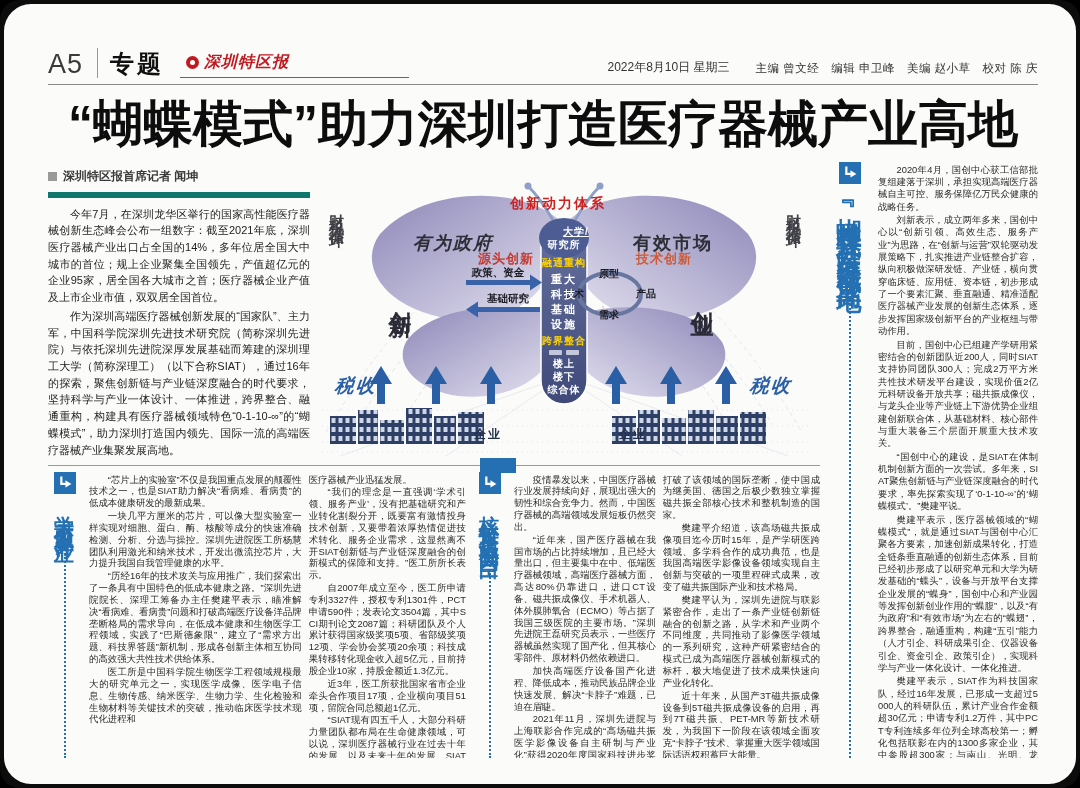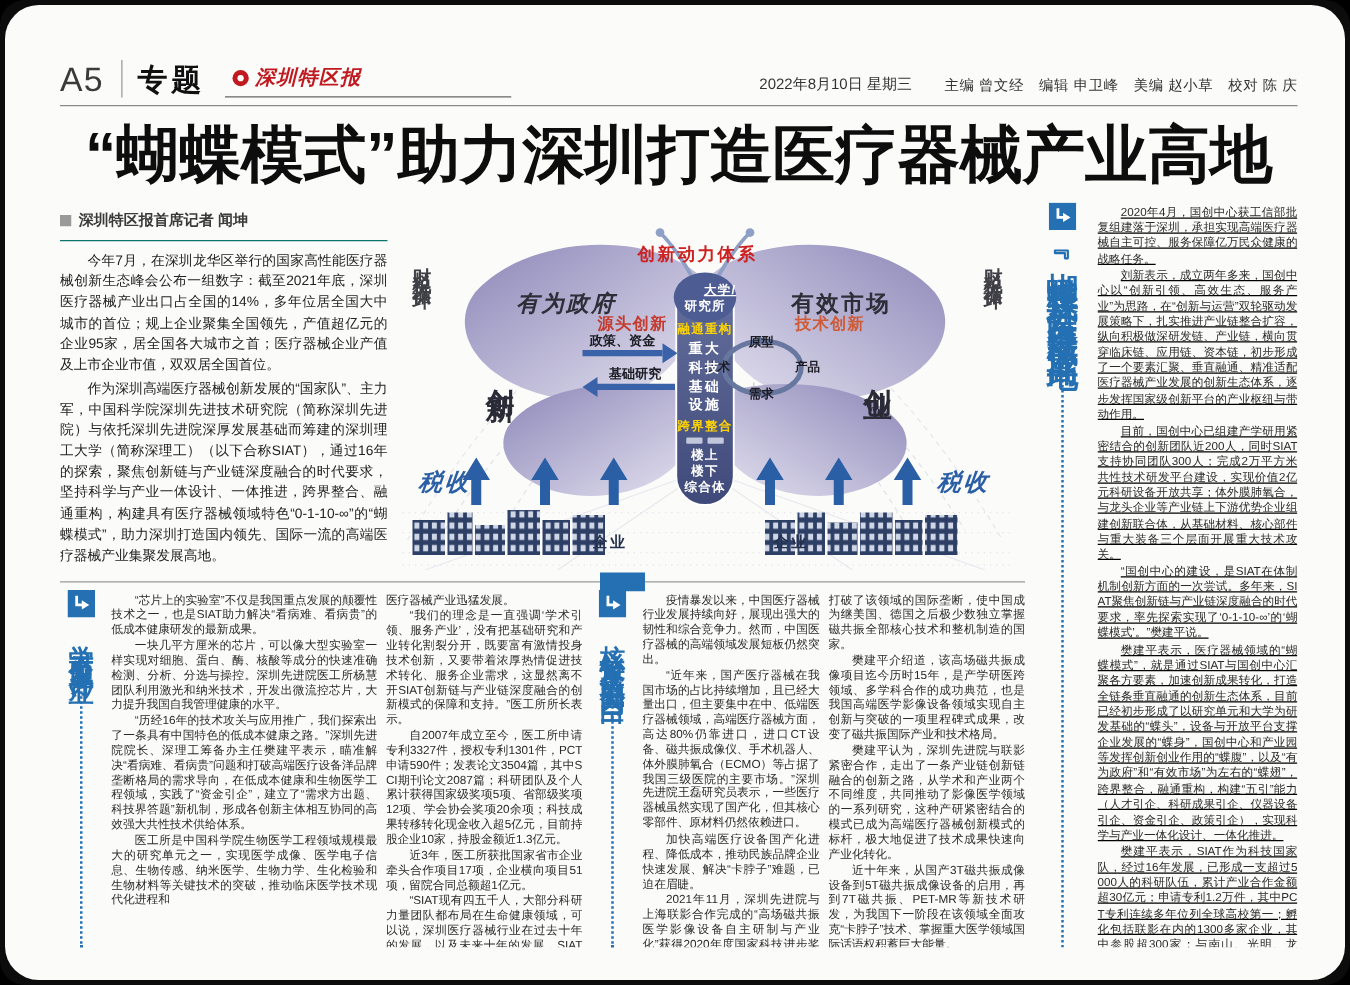--- a/index.html
+++ b/index.html
@@ -22,21 +22,21 @@
   .hdr-rule{border:0;border-top:1px solid #8a8a8a;margin:4px 0 0;}
 
   
   .headline{font-size:50px;font-weight:900;color:#0d0d0d;text-align:center;line-height:1.25;letter-spacing:0;margin:8px 0 6px;white-space:nowrap;}
 
   
   .content{display:flex;height:596px;}
   .left-main{width:772px;display:flex;flex-direction:column;}
   .mid-row{display:flex;height:295px;}
   .intro-col{width:268px;padding-right:6px;}
-  .byline{font-size:12px;font-weight:bold;color:#3a3a3a;display:flex;align-items:center;gap:6px;padding:6px 0 7px;border-bottom:1px solid #0f766e;margin-bottom:8px;}
+  .byline{font-size:12px;font-weight:bold;color:#3a3a3a;display:flex;align-items:center;gap:6px;padding:6px 0 7px;border-bottom:6px solid #0f766e;margin-bottom:8px;}
   .sq{width:9px;height:9px;background:#9a9a9a;display:inline-block;}
   .ip{font-size:11px;line-height:1.52;color:#222;text-align:justify;text-indent:2em;margin:0 0 2px;word-break:break-all;}
 
   .diagram-wrap{position:relative;width:498px;height:292px;margin-top:2px;flex:none;}
   .diagram-wrap svg{position:absolute;inset:0;}
   .dlabel{position:absolute;transform:translate(-50%,-50%);white-space:nowrap;color:#2e2e38;}
   .dl-v{transform:translate(-50%,0);writing-mode:vertical-rl;}
   .dl-red{color:#c43a2e;font-weight:bold;font-size:13px;letter-spacing:1px;}
   .dl-org{color:#cf5a35;font-weight:bold;font-size:13px;letter-spacing:1px;}
   .dl-top{color:#cc2222;font-weight:bold;font-size:14px;letter-spacing:2px;}
@@ -61,21 +61,21 @@
   .icon-arrow{width:22px;height:22px;flex:none;}
   .bcol{overflow:hidden;padding-top:2px;}
   .bc1{flex:1.38;}.bc2{flex:1.02;}.bc3{flex:.92;}.bc4{flex:1.02;}
   .bp{font-size:9.4px;line-height:1.26;color:#2a2a2a;text-align:justify;text-indent:2em;margin:0 0 1px;word-break:break-all;}
   .bp.cont{text-indent:0;}
 
   
   .right-feature{flex:1;display:flex;padding-left:10px;gap:8px;overflow:hidden;}
   .rf-title-col{width:40px;flex:none;display:flex;flex-direction:column;align-items:center;gap:8px;}
   .rf-title{writing-mode:vertical-rl;font-size:25px;font-weight:900;color:#2470b3;letter-spacing:5px;}
-  .rf-text{flex:1;overflow:hidden;padding-top:2px;text-decoration:underline;}
+  .rf-text{flex:1;overflow:hidden;padding-top:2px;}
   .rp{font-size:9.3px;line-height:1.33;color:#2a2a2a;text-align:justify;text-indent:2em;margin:0 0 1px;word-break:break-all;}
 </style>
 </head>
 <body>
 
 <div class="frame">
 <div class="page">
 
   <div class="hdr">
     <span class="hdr-page">A5</span>
@@ -246,21 +246,21 @@
             <rect width="24" height="24" fill="#2470b3"></rect>
             <path d="M8 5 L8 13 L13 13" stroke="#fff" stroke-width="2.4" fill="none"></path>
             <polygon points="12.5,9 12.5,17 19,13" fill="#fff"></polygon>
           </svg>
           <div class="vh-title">学术引领服务产业</div>
           <div class="vdots"></div>
         </div>
         <div class="bcol bc1">
           <p class="bp">“芯片上的实验室”不仅是我国重点发展的颠覆性技术之一，也是SIAT助力解决“看病难、看病贵”的低成本健康研发的最新成果。</p>
           <p class="bp">一块几平方厘米的芯片，可以像大型实验室一样实现对细胞、蛋白、酶、核酸等成分的快速准确检测、分析、分选与操控。深圳先进院医工所杨慧团队利用激光和纳米技术，开发出微流控芯片，大力提升我国自我管理健康的水平。</p>
-          <p class="bp">“历经16年的技术攻关与应用推广，我们探索出了一条具有中国特色的低成本健康之路。”深圳先进院院长、深理工筹备办主任樊建平表示，瞄准解决“看病难、看病贵”问题和打破高端医疗设备洋品牌垄断格局的需求导向，在低成本健康和生物医学工程领域，实践了“资金引企”，建立了“需求方出题、科技界答题”新机制，形成各创新主体相互协同的高效强大共性技术供给体系。</p>
+          <p class="bp">“历经16年的技术攻关与应用推广，我们探索出了一条具有中国特色的低成本健康之路。”深圳先进院院长、深理工筹备办主任樊建平表示，瞄准解决“看病难、看病贵”问题和打破高端医疗设备洋品牌垄断格局的需求导向，在低成本健康和生物医学工程领域，实践了“巴斯德象限”，建立了“需求方出题、科技界答题”新机制，形成各创新主体相互协同的高效强大共性技术供给体系。</p>
           <p class="bp">医工所是中国科学院生物医学工程领域规模最大的研究单元之一，实现医学成像、医学电子信息、生物传感、纳米医学、生物力学、生化检验和生物材料等关键技术的突破，推动临床医学技术现代化进程和</p>
         </div>
         <div class="bcol bc2">
           <p class="bp cont">医疗器械产业迅猛发展。</p>
           <p class="bp">“我们的理念是一直强调‘学术引领、服务产业’，没有把基础研究和产业转化割裂分开，既要富有激情投身技术创新，又要带着浓厚热情促进技术转化、服务企业需求，这显然离不开SIAT创新链与产业链深度融合的创新模式的保障和支持。”医工所所长表示。</p>
           <p class="bp">自2007年成立至今，医工所申请专利3327件，授权专利1301件，PCT申请590件；发表论文3504篇，其中SCI期刊论文2087篇；科研团队及个人累计获得国家级奖项5项、省部级奖项12项、学会协会奖项20余项；科技成果转移转化现金收入超5亿元，目前持股企业10家，持股金额近1.3亿元。</p>
           <p class="bp">近3年，医工所获批国家省市企业牵头合作项目17项，企业横向项目51项，留院合同总额超1亿元。</p>
           <p class="bp">“SIAT现有四五千人，大部分科研力量团队都布局在生命健康领域，可以说，深圳医疗器械行业在过去十年的发展，以及未来十年的发展，SIAT有着非常重要的作用和举足轻重的地位。”国家高性能医疗器械创新中心（以下简称国创中心）主任刘新说。</p>
         </div>
         <div class="vhead">
@@ -294,21 +294,21 @@
           <rect width="24" height="24" fill="#2470b3"></rect>
           <path d="M8 5 L8 13 L13 13" stroke="#fff" stroke-width="2.4" fill="none"></path>
           <polygon points="12.5,9 12.5,17 19,13" fill="#fff"></polygon>
         </svg>
         <div class="rf-title">『蝴蝶模式』打造医疗器械产业高地</div>
         <div class="vdots"></div>
       </div>
       <div class="rf-text">
         <p class="rp">2020年4月，国创中心获工信部批复组建落于深圳，承担实现高端医疗器械自主可控、服务保障亿万民众健康的战略任务。</p>
         <p class="rp">刘新表示，成立两年多来，国创中心以“创新引领、高效生态、服务产业”为思路，在“创新与运营”双轮驱动发展策略下，扎实推进产业链整合扩容，纵向积极做深研发链、产业链，横向贯穿临床链、应用链、资本链，初步形成了一个要素汇聚、垂直融通、精准适配医疗器械产业发展的创新生态体系，逐步发挥国家级创新平台的产业枢纽与带动作用。</p>
-        <p class="rp">目前，国创中心已组建产学研用紧密结合的创新团队近200人，同时SIAT支持协同团队300人；完成2万平方米共性技术研发平台建设，实现价值2亿元科研设备开放共享；体外膜肺氧合，与龙头企业等产业链上下游优势企业组建创新联合体，从基础材料、核心部件与重大装备三个层面开展重大技术攻关。</p>
+        <p class="rp">目前，国创中心已组建产学研用紧密结合的创新团队近200人，同时SIAT支持协同团队300人；完成2万平方米共性技术研发平台建设，实现价值2亿元科研设备开放共享；磁共振成像仪，与龙头企业等产业链上下游优势企业组建创新联合体，从基础材料、核心部件与重大装备三个层面开展重大技术攻关。</p>
         <p class="rp">“国创中心的建设，是SIAT在体制机制创新方面的一次尝试。多年来，SIAT聚焦创新链与产业链深度融合的时代要求，率先探索实现了‘0-1-10-∞’的‘蝴蝶模式’。”樊建平说。</p>
         <p class="rp">樊建平表示，医疗器械领域的“蝴蝶模式”，就是通过SIAT与国创中心汇聚各方要素，加速创新成果转化，打造全链条垂直融通的创新生态体系，目前已经初步形成了以研究单元和大学为研发基础的“蝶头”，设备与开放平台支撑企业发展的“蝶身”，国创中心和产业园等发挥创新创业作用的“蝶腹”，以及“有为政府”和“有效市场”为左右的“蝶翅”，跨界整合，融通重构，构建“五引”能力（人才引企、科研成果引企、仪器设备引企、资金引企、政策引企），实现科学与产业一体化设计、一体化推进。</p>
         <p class="rp">樊建平表示，SIAT作为科技国家队，经过16年发展，已形成一支超过5000人的科研队伍，累计产业合作金额超30亿元；申请专利1.2万件，其中PCT专利连续多年位列全球高校第一；孵化包括联影在内的1300多家企业，其中参股超300家；与南山、光明、龙华、福田、宝安及龙岗等各区合作，建设聚科研与产业一体化的研究机构，促进深圳“20+8”战略性新兴产业的发展。未来，依托深圳先进院这一高起点，深圳理工大学的筹建将进一步推动SIAT从全球引才和培养高端医疗设备人才，引领我国高性能医疗器械产业集群的壮大和发展。</p>
       </div>
     </div>
   </div>
 
 </div>
 </div>
 

